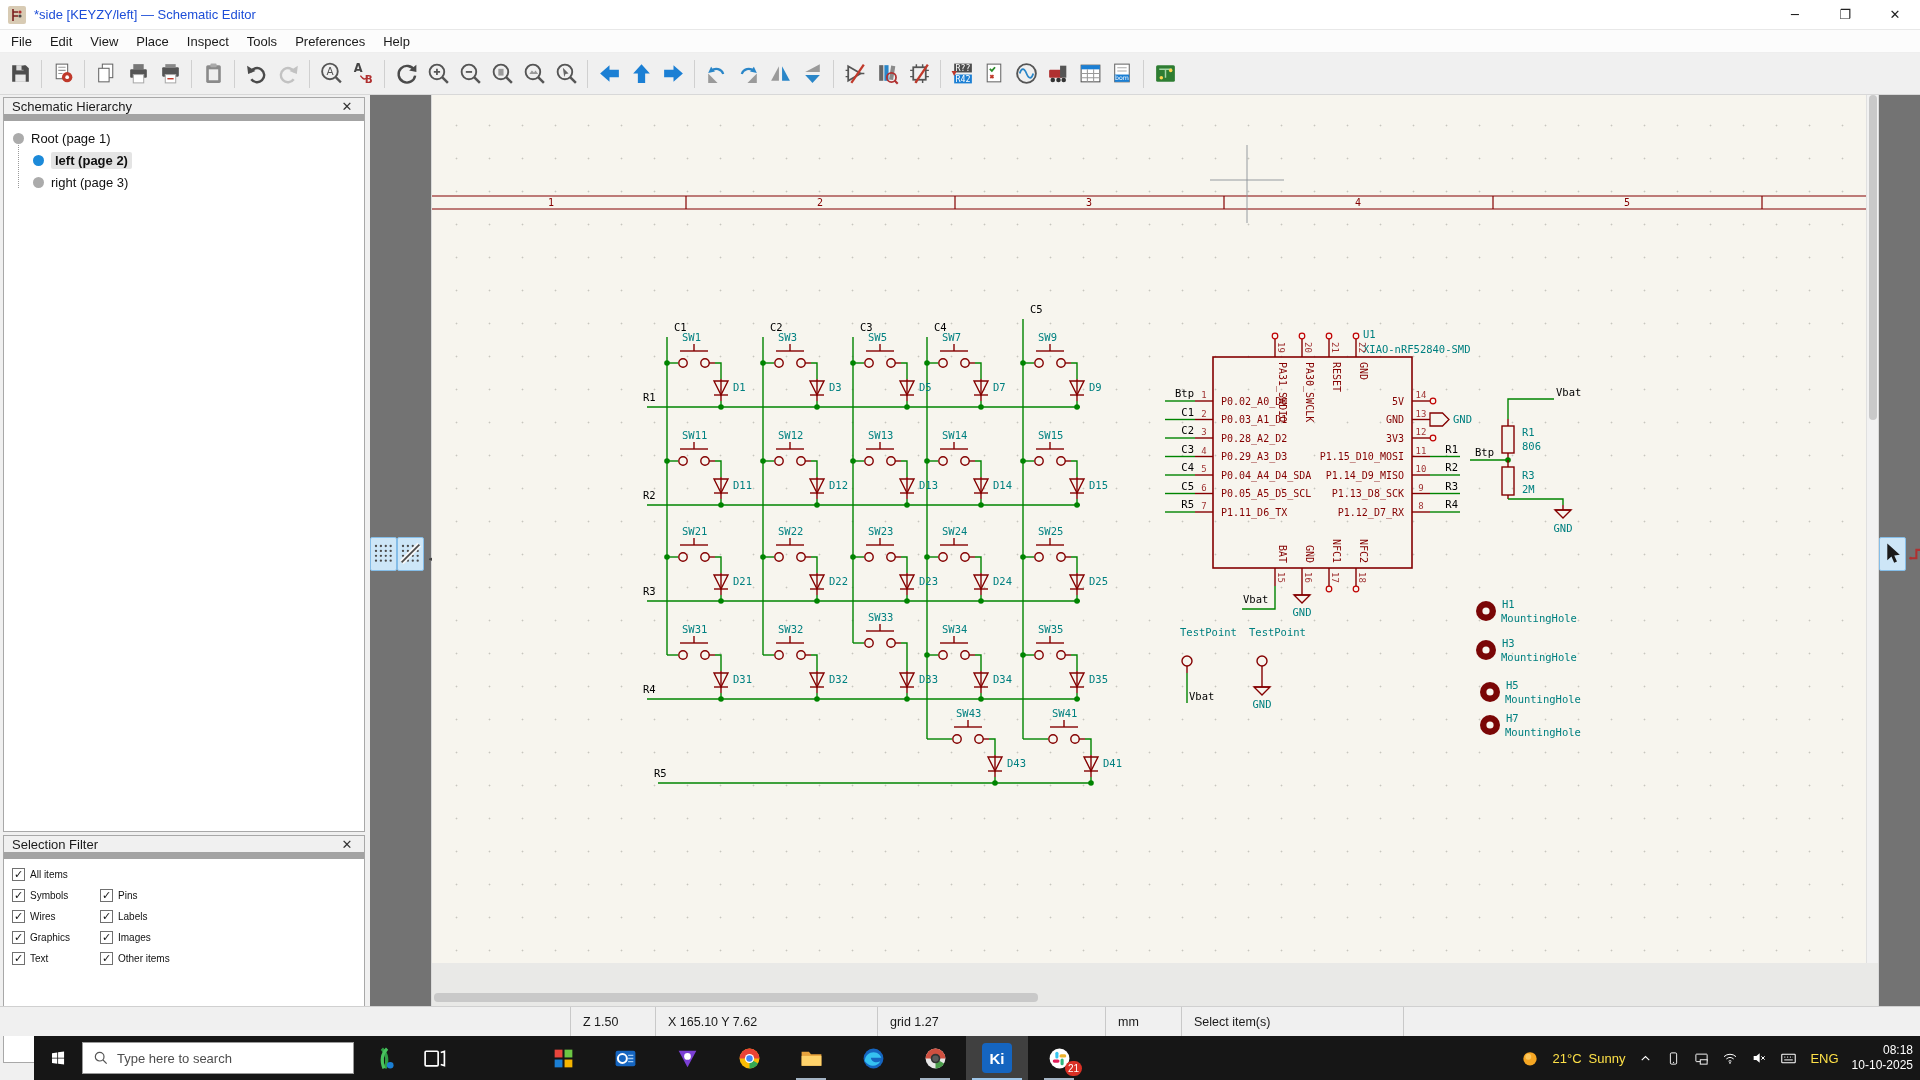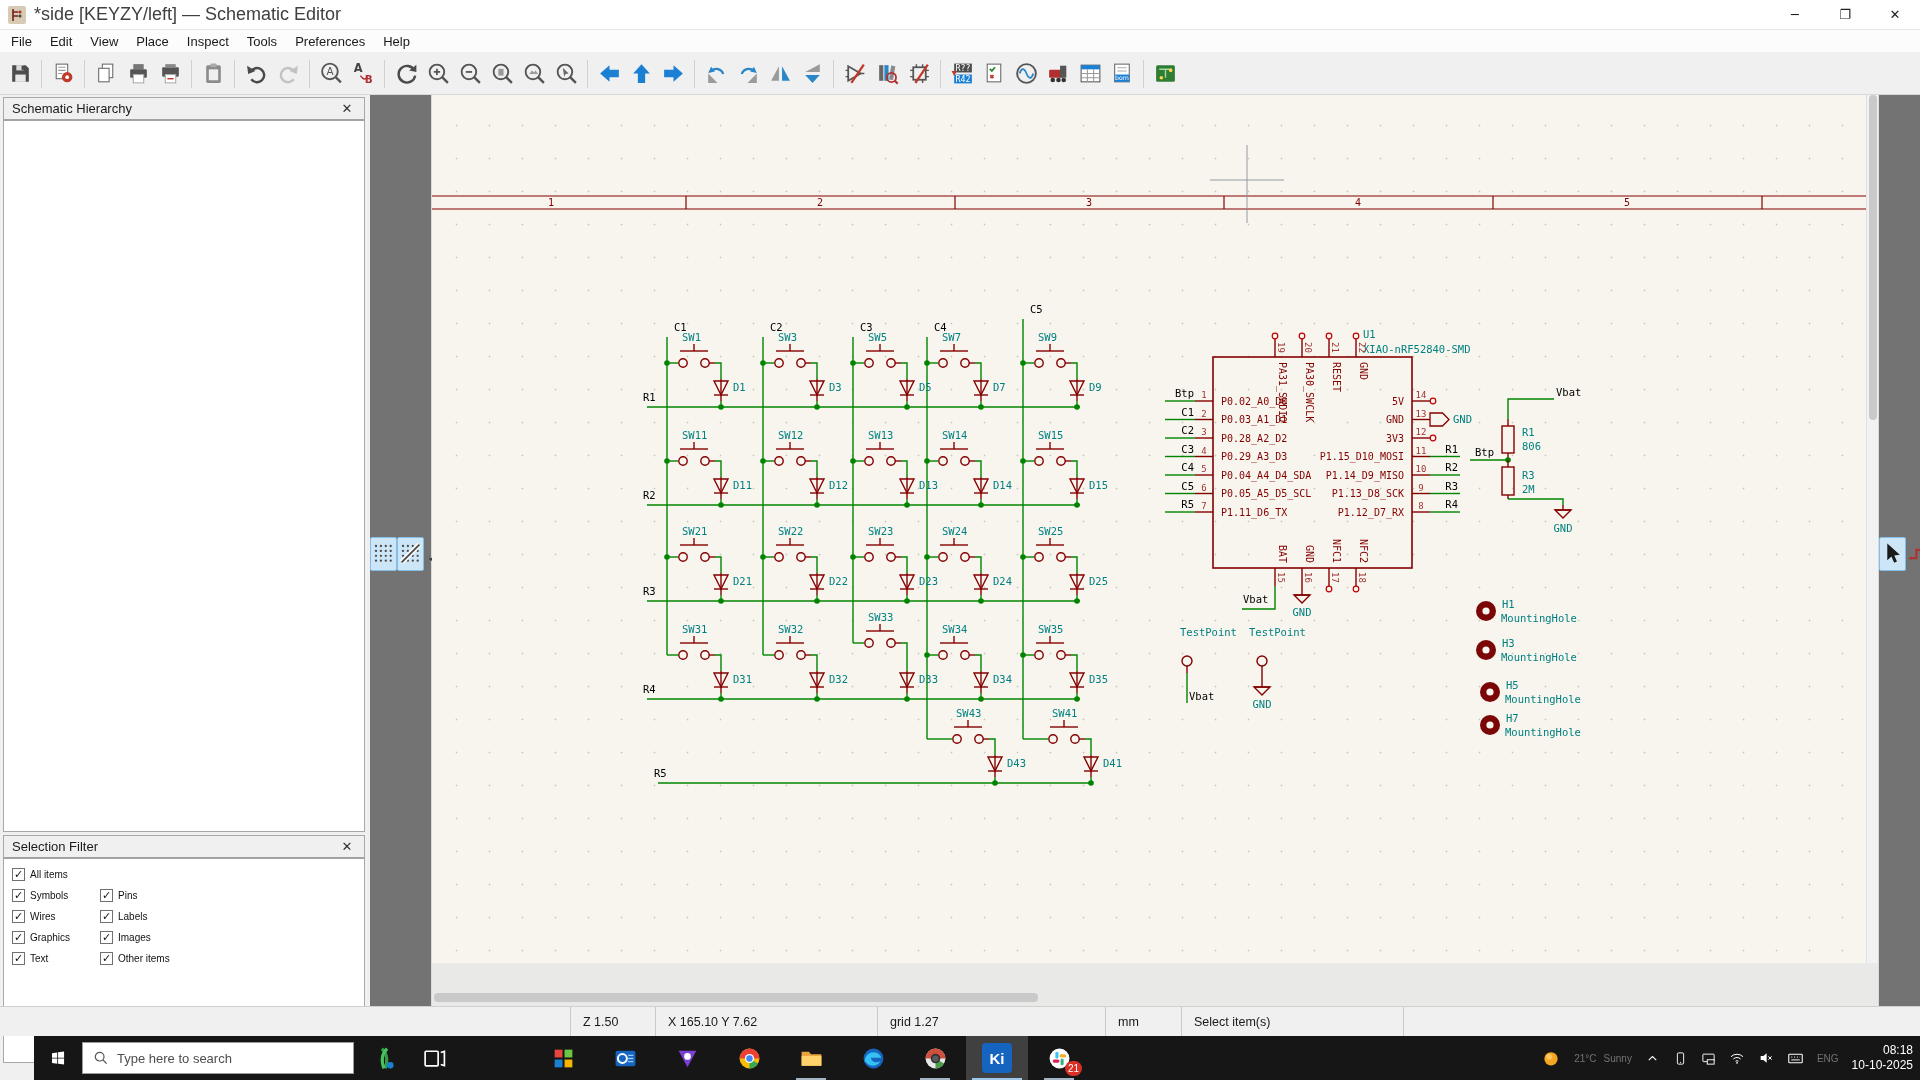--- a/index.html
+++ b/index.html
@@ -3,21 +3,21 @@
 <meta charset="utf-8">
 <style>
   * { margin:0; padding:0; box-sizing:border-box; }
   html,body { background:#555; }
   body { font-family:"Liberation Sans", sans-serif; }
   .screen { position:relative; width:1920px; height:1080px; background:#F0F0F0; overflow:hidden; }
 
   
   .titlebar { position:absolute; top:0; left:0; width:100%; height:30px; background:#FFFFFF; display:flex; align-items:center; border-bottom:1px solid #E8E8E8;}
   .titlebar .appicon { width:18px; height:18px; margin:0 8px 0 8px; }
-  .titlebar .title { font-size:18px; color:#404040; }
+  .titlebar .title { font-size:13px; color:#1d4ed8; }
   .wincontrols { margin-left:auto; display:flex; height:100%; }
   .winbtn { width:50px; height:100%; display:flex; align-items:center; justify-content:center; font-size:13px; color:#222; font-family:"DejaVu Sans", sans-serif;}
 
   
   .menubar { position:absolute; top:30px; left:0; width:100%; height:23px; background:#FCFCFC; display:flex; align-items:center; padding-left:2px; border-bottom:1px solid #EEE;}
   .menubar .mitem { font-size:13px; color:#1a1a1a; padding:2px 9px; cursor:default; }
 
   
   .toolbar { position:absolute; top:53px; left:0; width:100%; height:42px; background:#F0F0F0; display:flex; align-items:center; padding-left:4px; border-bottom:1px solid #D8D8D8; }
   .toolbar .tbtn { width:32px; height:32px; display:flex; align-items:center; justify-content:center; border:1px solid transparent; border-radius:2px; background:transparent; }
@@ -30,21 +30,21 @@
   .toolcol .tb { width:36px; height:34px; margin:2px 0; display:flex; align-items:center; justify-content:center; border:1px solid transparent; border-radius:2px; }
   .toolcol.right .tb { width:34px; }
   .toolcol .tb.active { background:#CDE6F7; border-color:#84BDE8; }
   .toolcol .vsep { width:28px; height:1px; background:#C4C4C4; margin:5px 0; }
 
   
   .leftstack { position:absolute; top:95px; left:0; width:370px; bottom:74px; background:#F0F0F0; }
   .panel { position:absolute; left:3px; right:5px; border:1px solid #A8A8A8; background:#FFF; }
   .panel.hier { top:2px; height:735px; }
   .panel.filter { top:740px; height:228px; }
-  .phead { height:23px; background:#F0F0F0; display:flex; align-items:center; padding:0 8px; border-bottom:2px solid #a3a3a3; }
+  .phead { height:23px; background:#F0F0F0; display:flex; align-items:center; padding:0 8px; border-bottom:7px solid #a3a3a3; }
   .phead .ptitle { font-size:13px; color:#1a1a1a; }
   .phead .pclose { margin-left:auto; font-size:13px; color:#333; width:18px; text-align:center; }
   .tree { position:relative; padding-top:6px; }
   .tree-row { display:flex; align-items:center; height:22px; font-size:13px; color:#111; position:relative; }
   .tree-dot { width:11px; height:11px; border-radius:50%; margin-right:7px; }
   .tree-row .lbl.sel { font-weight:bold; background:#E4E4E4; padding:1px 4px; border-radius:2px; }
   .treelines { position:absolute; border-left:1px dotted #9a9a9a; }
   .fbody { padding:5px 0 0 8px; }
   .frow { display:flex; height:21px; align-items:center; }
   .fcell { display:flex; align-items:center; width:88px; }
@@ -75,21 +75,21 @@
   .tk.start { width:48px; }
   .searchbox { width:272px; height:32px; background:#FFFFFF; border:1px solid #9a9a9a; display:flex; align-items:center; padding-left:10px; }
   .searchbox .ph { color:#4d4d4d; font-size:13px; margin-left:8px; }
   .tkapp { width:62px; height:44px; display:flex; align-items:center; justify-content:center; position:relative; }
   .tkapp.active { background:rgba(255,255,255,0.18); }
   .tkapp .underline { position:absolute; bottom:0; left:6px; right:6px; height:2.5px; background:#9fc6e8; }
   .tkapp.running:not(.active) .underline { left:16px; right:16px; background:rgba(200,220,240,0.8); }
   .kibox { width:30px; height:30px; background:#1565C0; border-radius:4px; color:#fff; font-weight:bold; font-size:15px; display:flex; align-items:center; justify-content:center; }
   .badge { position:absolute; right:8px; bottom:4px; min-width:15px; height:15px; border-radius:8px; background:#D93025; color:#fff; font-size:10px; display:flex; align-items:center; justify-content:center; padding:0 3px;}
   .tray { margin-left:auto; display:flex; align-items:center; gap:13px; padding-right:10px; }
-  .tray .ttxt { font-size:10px; color:#737373; }
+  .tray .ttxt { font-size:13px; color:#fde047; }
   .clockblock { text-align:right; font-size:12px; line-height:1.25; }
   .notif { position:relative; }
   .notif .nbadge { position:absolute; right:-7px; bottom:-4px; background:#4d7c0f; color:#111; border-radius:8px; min-width:16px; height:15px; font-size:10px; display:flex; align-items:center; justify-content:center; }
 </style>
 </head>
 <body>
 
 <div class="screen">
 
   <div class="titlebar">
@@ -428,20 +428,35 @@
         </span>
       </div>
     </div>
 
   <div class="leftstack">
     <div class="panel hier">
       <div class="phead">
         <span class="ptitle">Schematic Hierarchy</span>
         <span class="pclose">✕</span>
       </div>
+      <div class="tree" id="hiertree">
+          <div class="treelines" style="left: 14px; top: 22px; height: 45px; width: 1px;"></div>
+          <div class="tree-row" style="padding-left: 9px;">
+            <span class="tree-dot" style="background: rgb(171, 171, 171);"></span>
+            <span class="lbl">Root (page 1)</span>
+          </div>
+          <div class="tree-row" style="padding-left: 29px;">
+            <span class="tree-dot" style="background: rgb(28, 138, 217);"></span>
+            <span class="lbl sel">left (page 2)</span>
+          </div>
+          <div class="tree-row" style="padding-left: 29px;">
+            <span class="tree-dot" style="background: rgb(171, 171, 171);"></span>
+            <span class="lbl">right (page 3)</span>
+          </div>
+        </div>
     </div>
     <div class="panel filter">
       <div class="phead">
         <span class="ptitle">Selection Filter</span>
         <span class="pclose">✕</span>
       </div>
       <div class="fbody" id="filterbody">
           <div class="frow">
             <div class="fcell wide">
               <span class="cbx">✓</span>

